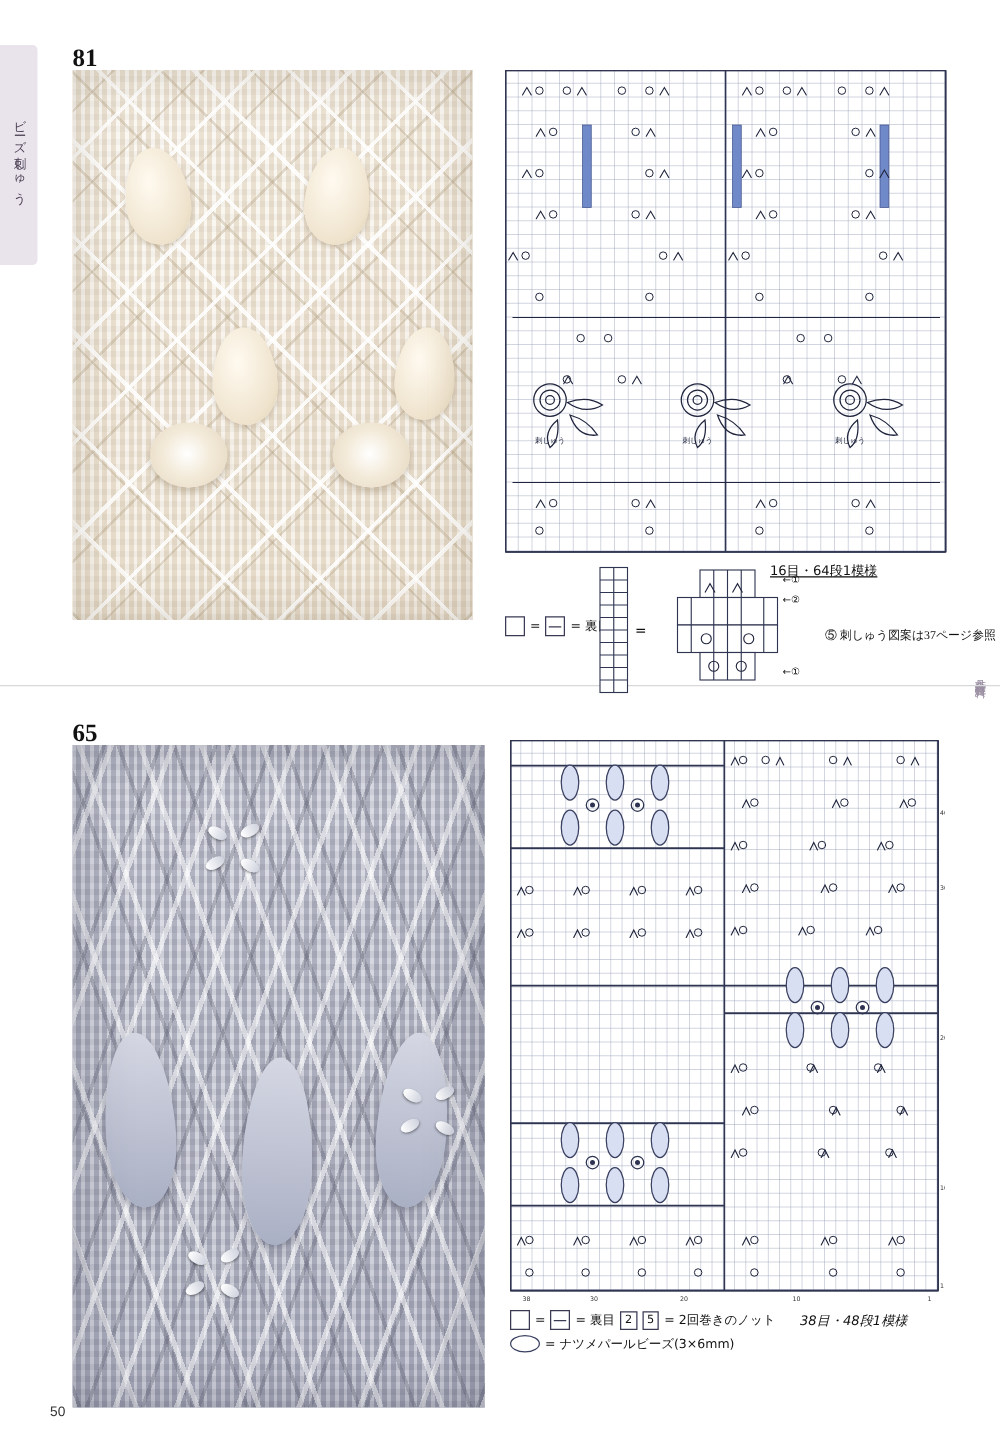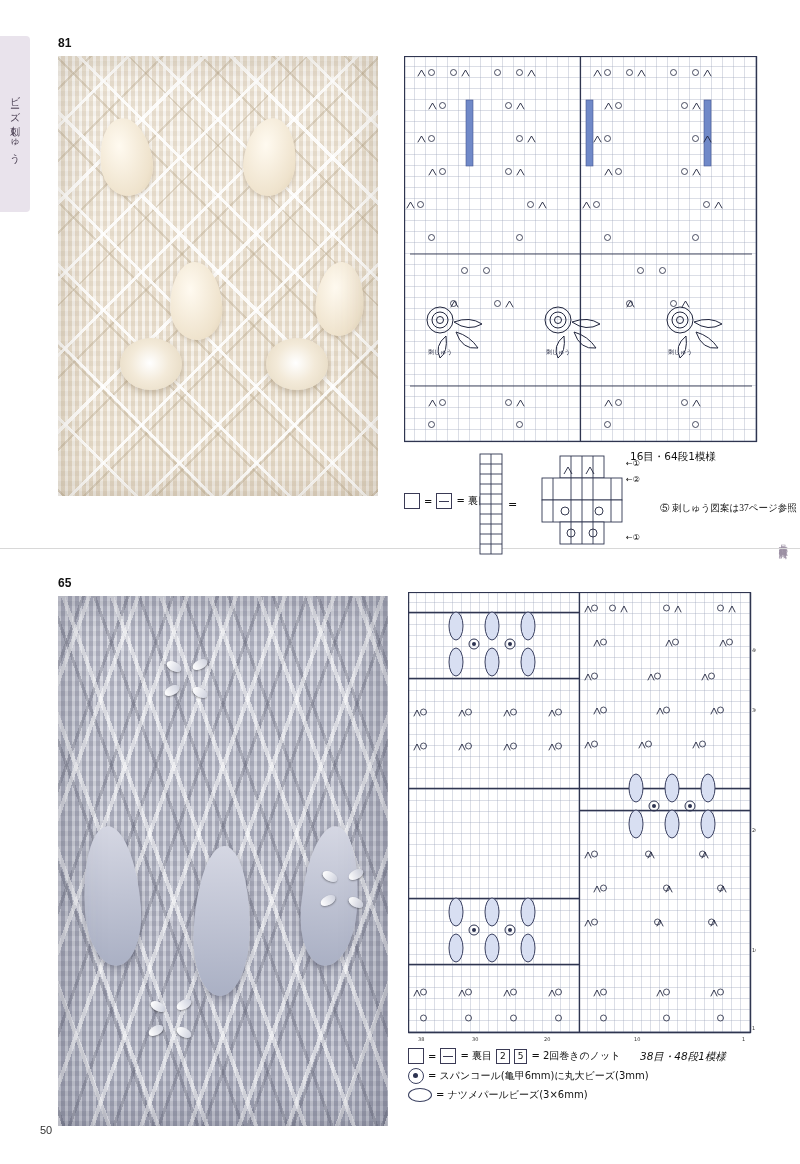--- a/index.html
+++ b/index.html
@@ -22,21 +22,21 @@
   .side-right .vtext{
     writing-mode:vertical-rl;text-orientation:upright;
     font-size:9px;letter-spacing:1px;color:#9b8fa3;line-height:1.15;
     font-family:"DejaVu Sans",sans-serif;
   }
 
   
   .page-num{position:absolute;left:40px;top:1124px;font-size:11px;color:#333;}
 
   
-  .big-num{position:absolute;font-size:12px;font-weight:bold;font-family:Liberation Sans, sans-serif;color:#111;}
+  .big-num{position:absolute;font-size:20px;font-weight:bold;font-family:Liberation Serif, serif;color:#111;}
   #num81{left:58px;top:36px;}
   #num82{left:58px;top:576px;}
 
   
   .swatch{position:absolute;overflow:hidden;}
   #swatch81{left:58px;top:56px;width:320px;height:440px;background:#efe7db;}
   #swatch82{left:58px;top:596px;width:330px;height:530px;background:#b9bbc8;}
 
   .sw-inner{position:absolute;inset:0;}
 
@@ -78,21 +78,21 @@
   .shade{position:absolute;inset:0;box-shadow:inset 0 0 40px rgba(120,105,80,.25);}
   .shade82{position:absolute;inset:0;box-shadow:inset 0 0 46px rgba(60,62,82,.35);}
 
   
   .chart-wrap{position:absolute;}
   #chart81{left:404px;top:56px;width:356px;height:390px;}
   #chart82{left:408px;top:592px;width:348px;height:452px;}
   .grid-svg{display:block;}
 
   .cap{position:absolute;font-size:10.5px;color:#111;font-family:"DejaVu Sans",sans-serif;}
-  #cap81{left:630px;top:450px;}
+  #cap81{left:616px;top:450px;text-decoration:underline;}
   #cap82{left:640px;top:1050px;font-style:italic;}
 
   
   .legend{position:absolute;font-size:10px;font-family:"DejaVu Sans",sans-serif;color:#111;}
   #legend81{left:404px;top:493px;}
   #legend82{left:408px;top:1048px;}
   .lg-row{display:flex;align-items:center;gap:4px;margin-bottom:4px;white-space:nowrap;}
   .lg-box{width:14px;height:14px;border:1px solid #3a3a55;background:#fff;display:inline-block;}
   .lg-box.minus{position:relative;}
   .lg-box.minus::after{content:"";position:absolute;left:2px;right:2px;top:50%;height:1px;background:#3a3a55;}
@@ -554,22 +554,18 @@
   <div class="lg-row">
     <span class="lg-box"></span>
     <span>=</span>
     <span class="lg-box minus"></span>
     <span>= 裏目</span>
     <span class="lg-knot">2</span>
     <span class="lg-knot">5</span>
     <span>= 2回巻きのノット</span>
   </div>
   <div class="lg-row">
-    <span class="lg-dotcircle"></span>
-    <span>= スパンコール(亀甲6mm)に丸大ビーズ(3mm)</span>
-  </div>
-  <div class="lg-row">
     <span class="lg-oval"></span>
     <span>= ナツメパールビーズ(3×6mm)</span>
   </div>
 </div>
 
 <div class="page-num">50</div>
 
 </body></html>

